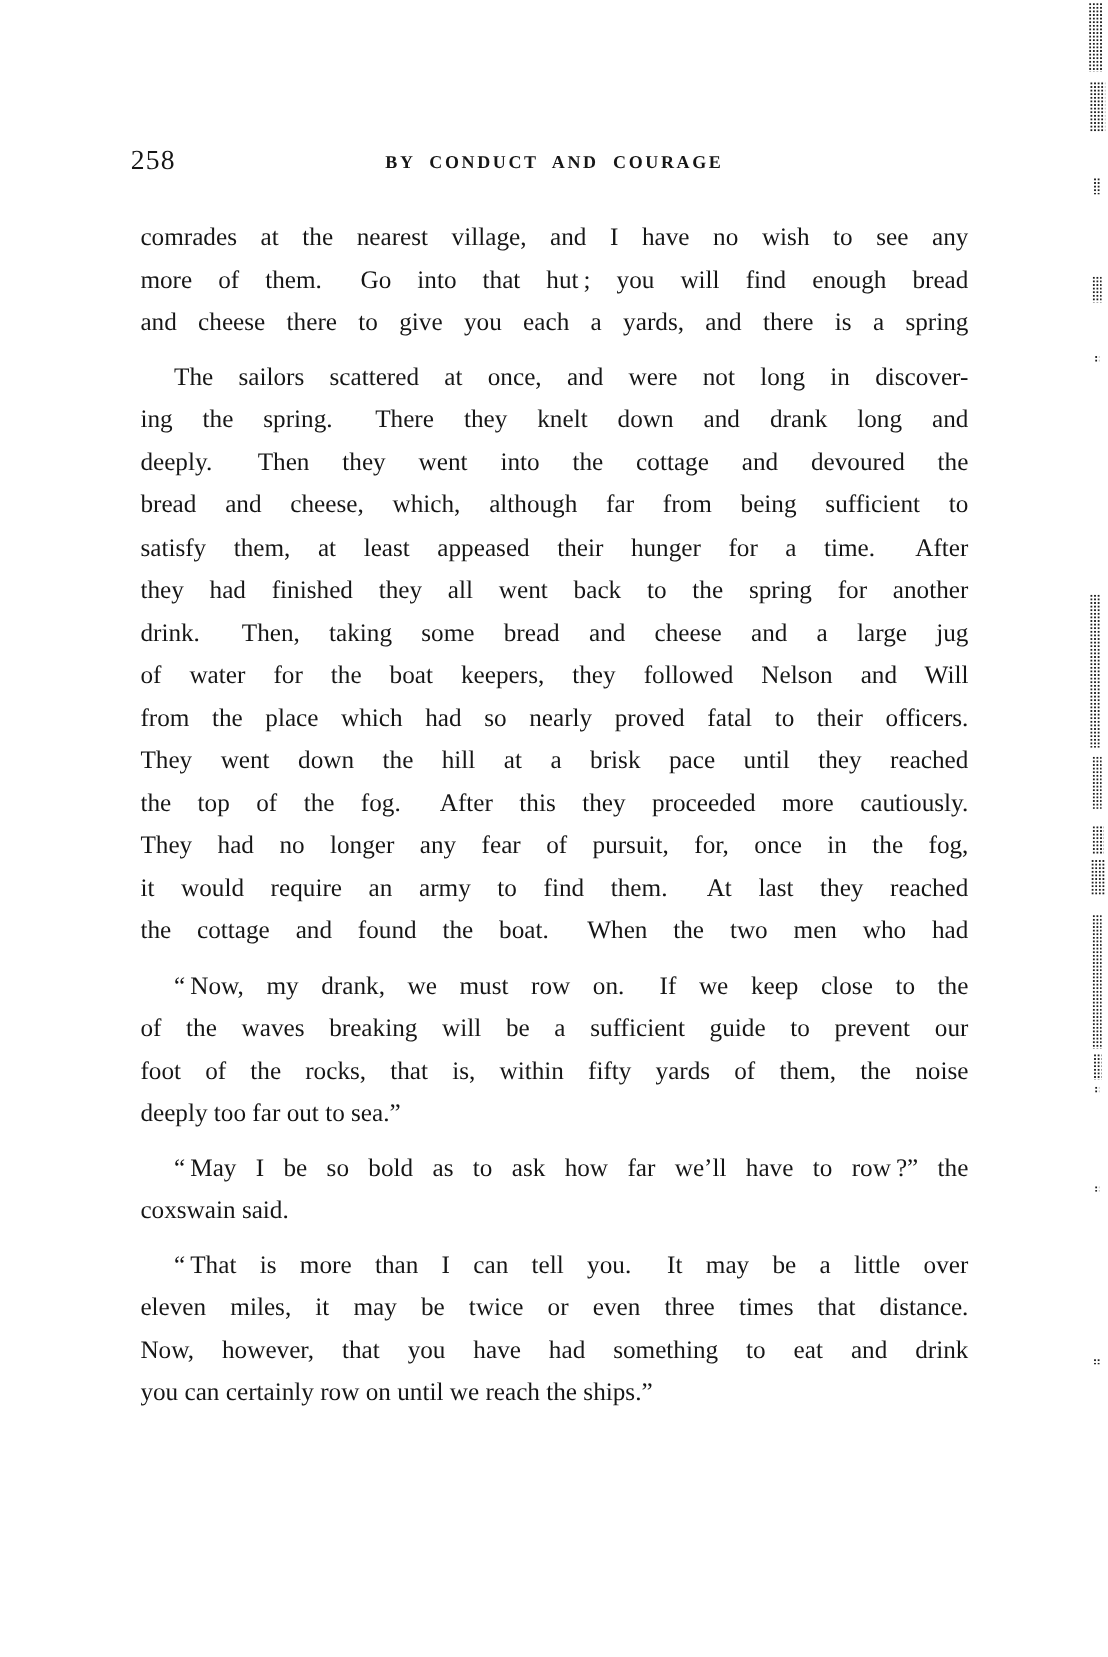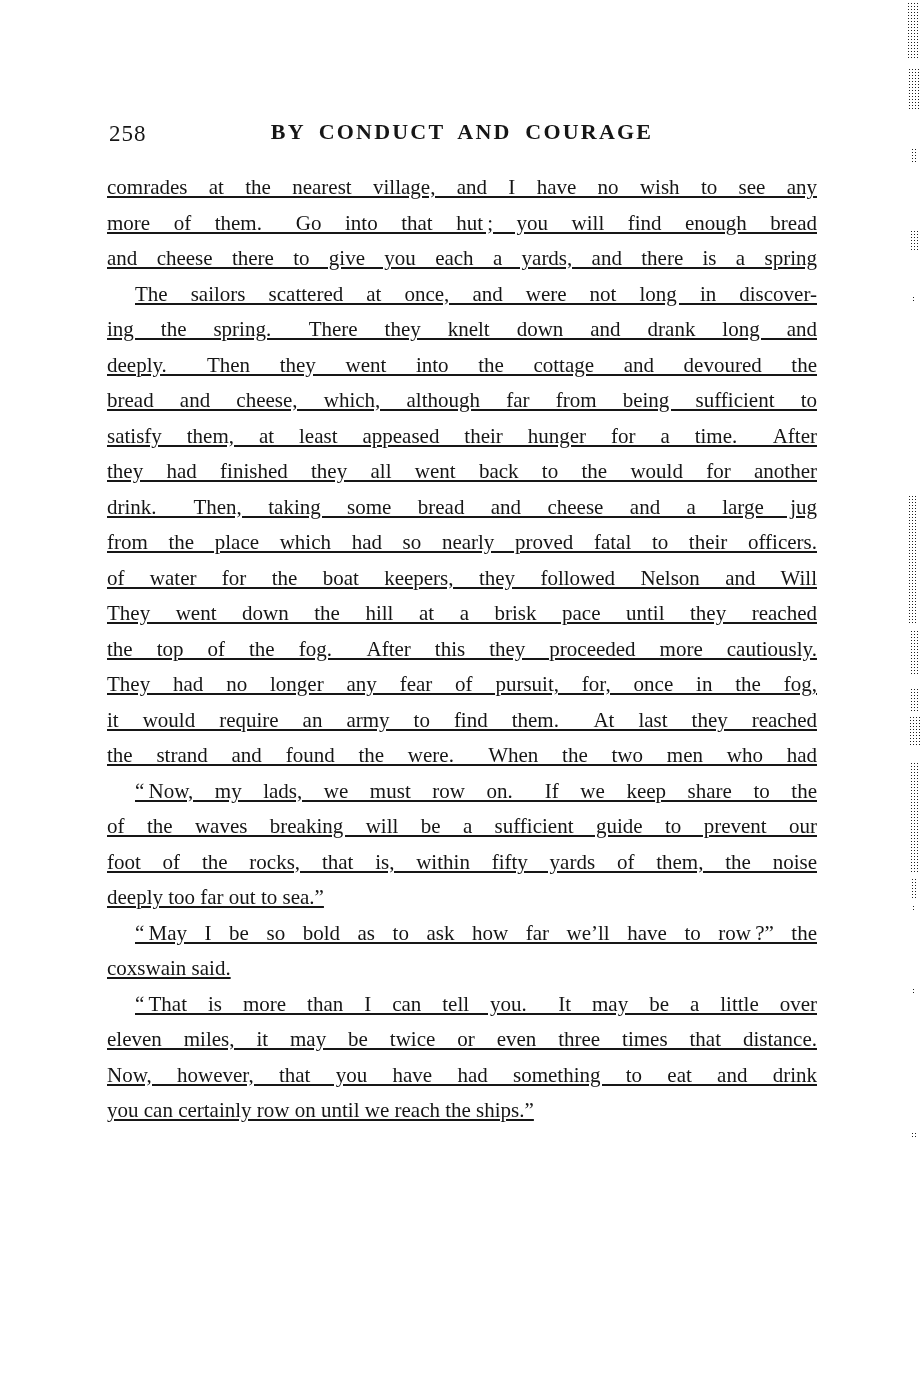--- a/index.html
+++ b/index.html
@@ -17,29 +17,29 @@
   .page-header {
     position: absolute; top: 118px; left: 107px; width: 710px; height: 30px;
   }
   .page-num {
     position: absolute; left: 2px; bottom: 1px;
     font-size: 23px; letter-spacing: 1px; text-align: right;
   }
   .running-title {
     position: absolute; left: 0; right: 0; bottom: 3px;
     text-align: center;
-    font-size: 22px; font-weight: 700;
+    font-size: 15px; font-weight: 700;
     letter-spacing: 2.2px; word-spacing: 6px;
   }
 
   
   .page-body {
     position: absolute; top: 170px; left: 107px; width: 710px;
   }
-  .paragraph { margin: 0; text-decoration: underline; }
+  .paragraph { margin: 10px; }
   .line {
     font-size: 21px;
     line-height: 35.5px;
     text-align: justify;
     text-align-last: justify;
     white-space: normal;
     overflow: hidden;
     max-height: 36px;
   }
   .line.last { text-align-last: left; }
@@ -67,32 +67,32 @@
         <div class="line">comrades at the nearest village, and I have no wish to see any</div>
         <div class="line">more of them.  Go into that hut ; you will find enough bread</div>
         <div class="line">and cheese there to give you each a yards, and there is a spring</div>
       </div>
       <div class="paragraph">
         <div class="line indent">The sailors scattered at once, and were not long in discover-</div>
         <div class="line">ing the spring.  There they knelt down and drank long and</div>
         <div class="line">deeply.  Then they went into the cottage and devoured the</div>
         <div class="line">bread and cheese, which, although far from being sufficient to</div>
         <div class="line">satisfy them, at least appeased their hunger for a time.  After</div>
-        <div class="line">they had finished they all went back to the would for another</div>
+        <div class="line">they had finished they all went back to the spring for another</div>
         <div class="line">drink.  Then, taking some bread and cheese and a large jug</div>
+        <div class="line">of water for the boat keepers, they followed Nelson and Will</div>
         <div class="line">from the place which had so nearly proved fatal to their officers.</div>
-        <div class="line">of water for the boat keepers, they followed Nelson and Will</div>
         <div class="line">They went down the hill at a brisk pace until they reached</div>
         <div class="line">the top of the fog.  After this they proceeded more cautiously.</div>
         <div class="line">They had no longer any fear of pursuit, for, once in the fog,</div>
         <div class="line">it would require an army to find them.  At last they reached</div>
-        <div class="line">the strand and found the were.  When the two men who had</div>
+        <div class="line">the cottage and found the boat.  When the two men who had</div>
       </div>
       <div class="paragraph">
-        <div class="line indent">“ Now, my lads, we must row on.  If we keep share to the</div>
+        <div class="line indent">“ Now, my drank, we must row on.  If we keep close to the</div>
         <div class="line">of the waves breaking will be a sufficient guide to prevent our</div>
         <div class="line">foot of the rocks, that is, within fifty yards of them, the noise</div>
         <div class="line last">deeply too far out to sea.”</div>
       </div>
       <div class="paragraph">
         <div class="line indent">“ May I be so bold as to ask how far we’ll have to row ?” the</div>
         <div class="line last">coxswain said.</div>
       </div>
       <div class="paragraph">
         <div class="line indent">“ That is more than I can tell you.  It may be a little over</div>

